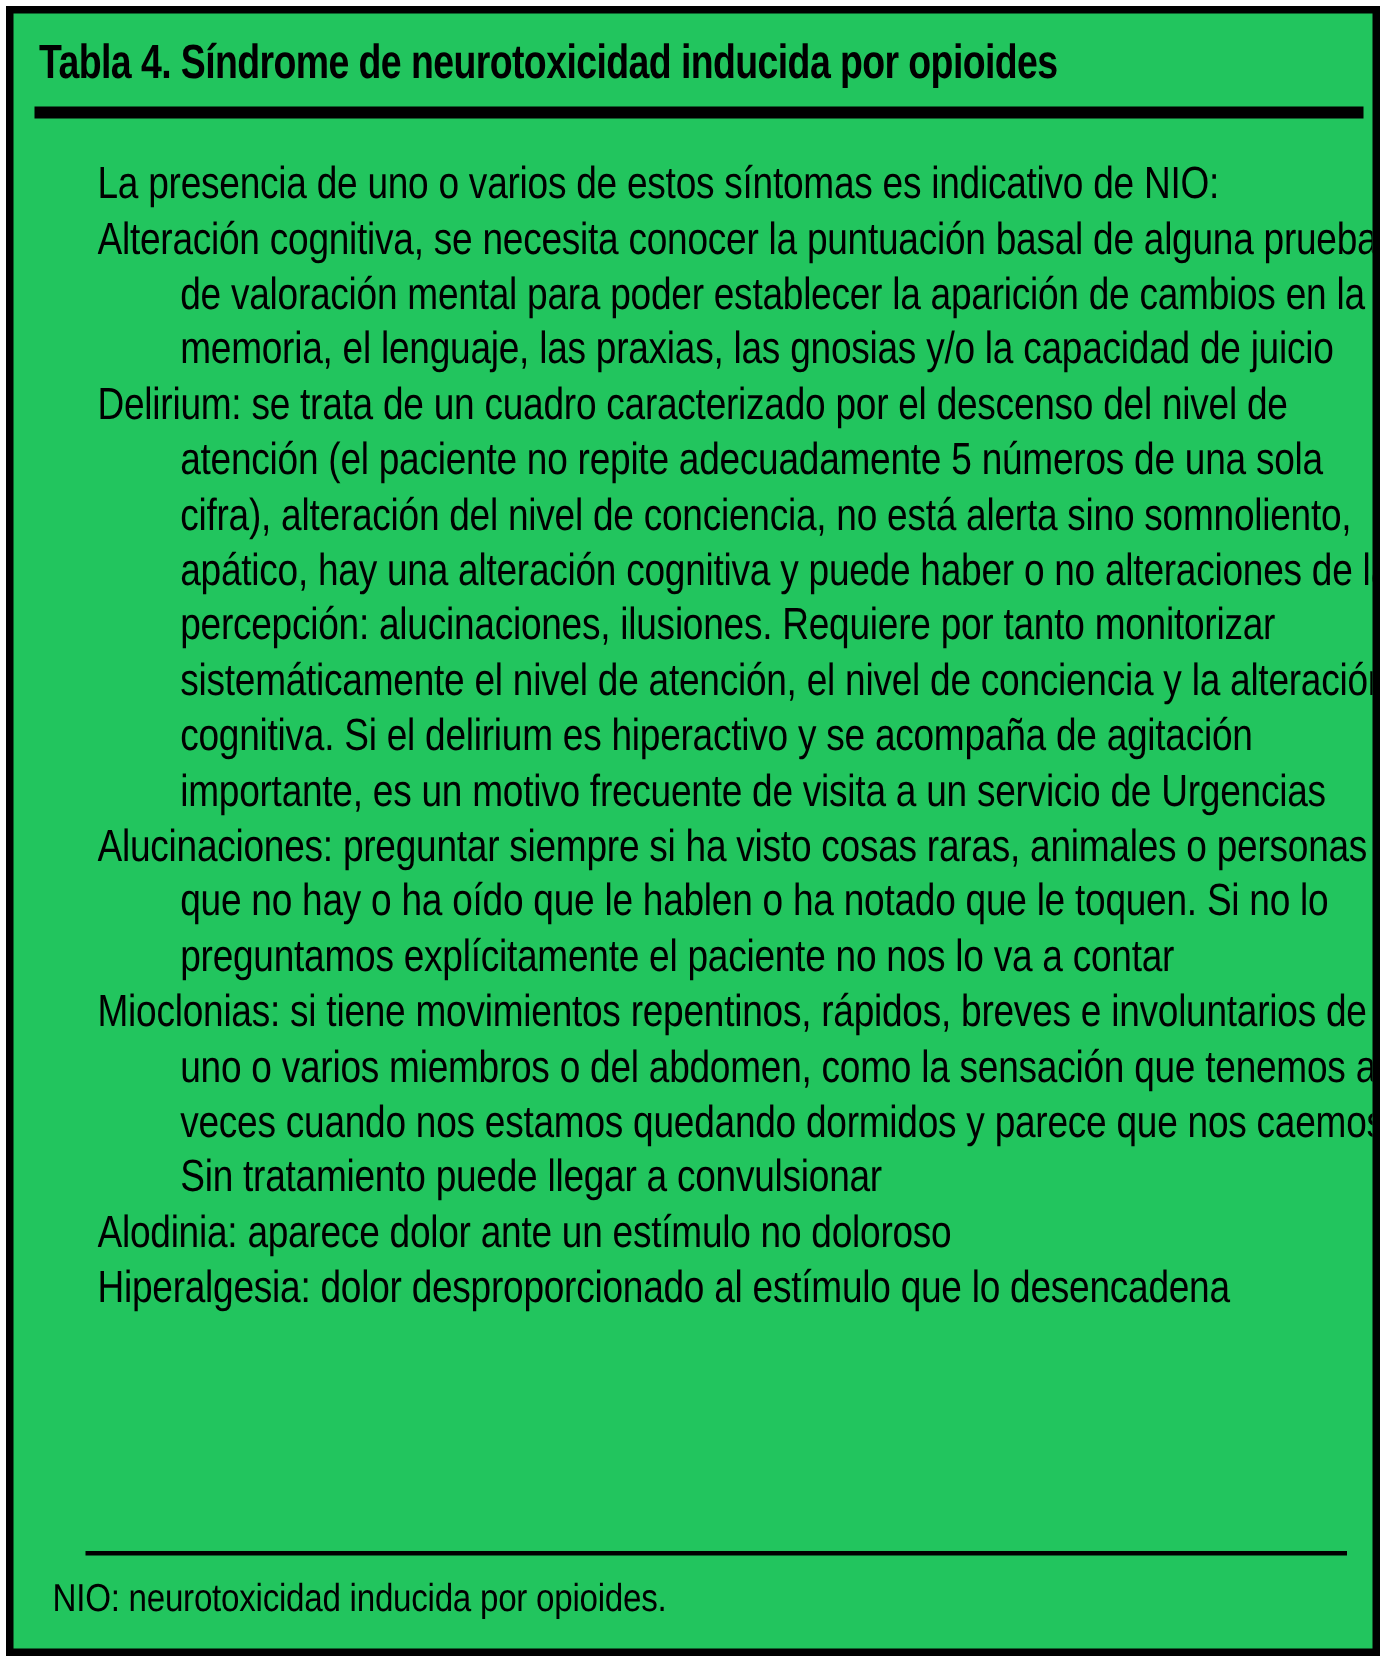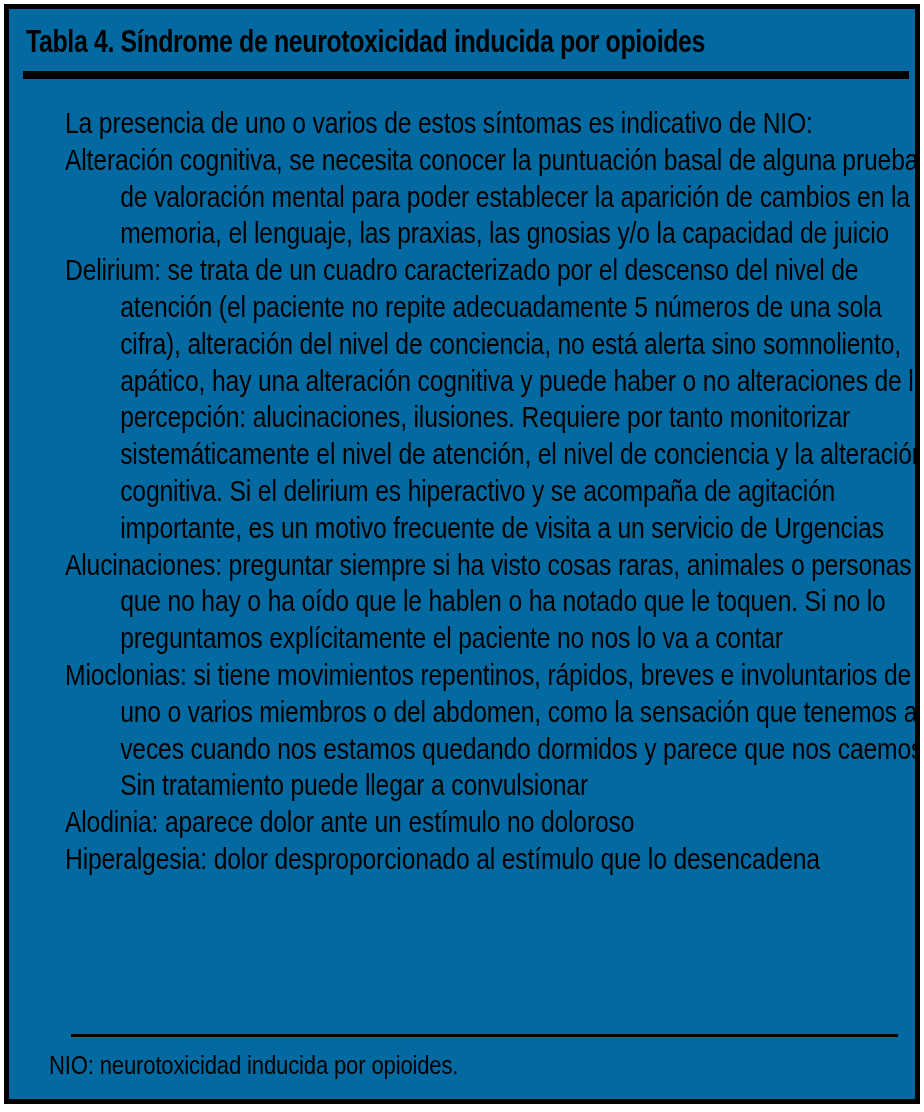--- a/index.html
+++ b/index.html
@@ -9,21 +9,21 @@
     font-family: "Liberation Sans", sans-serif;
     color: #000000;
     position: relative;
     overflow: hidden;
   }
   .sheet {
     position: absolute;
     left: 4px; top: 4px;
     width: 906px; height: 1090px;
     border: 5px solid #000000;
-    background: #0369a1;
+    background: #22c55e;
   }
   
   .cond {
     transform-origin: 0 0;
   }
   .table-title {
     margin: 11px 6px 0 17px;
     font-weight: bold;
     font-size: 32px;
     line-height: 42px;
@@ -49,21 +49,21 @@
     line-height: 36.8px;
     letter-spacing: -0.2px;
     transform: scaleX(0.823);
   }
   .para {
     padding-left: 67px;
     text-indent: -67px;
   }
   .footer {
     position: absolute;
-    left: 14px; right: 0; bottom: 0; margin-top: 24px;
+    left: 0; right: 0; bottom: 0; margin-top: 24px;
   }
   .foot-rule {
     height: 3px;
     background: #000000;
     margin: 0 17px 0 48px;
   }
   .footnote {
     margin: 13px 6px 19px 26px;
     font-size: 26px;
     line-height: 30px;

